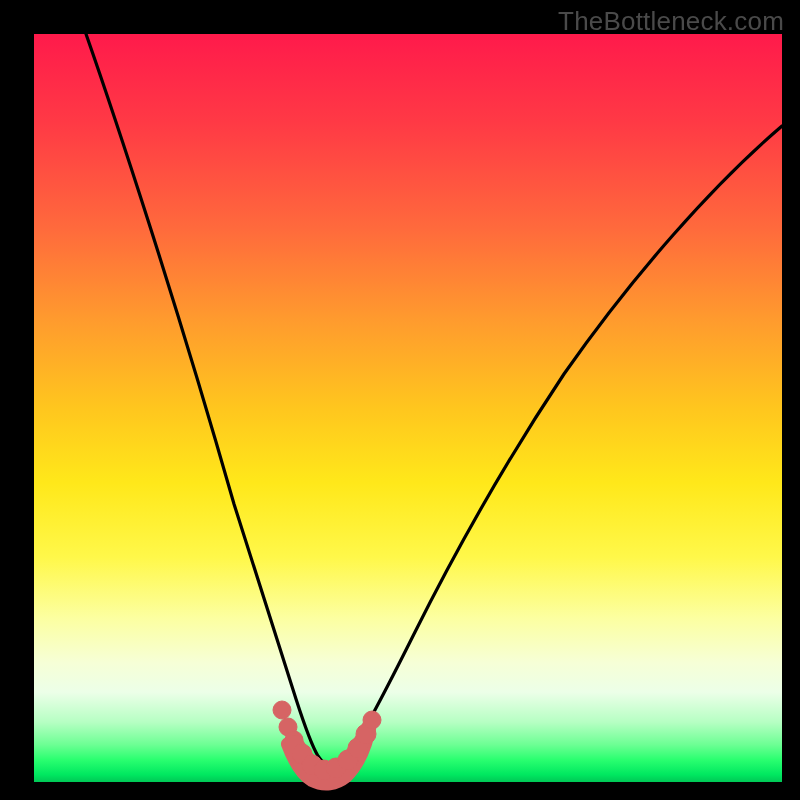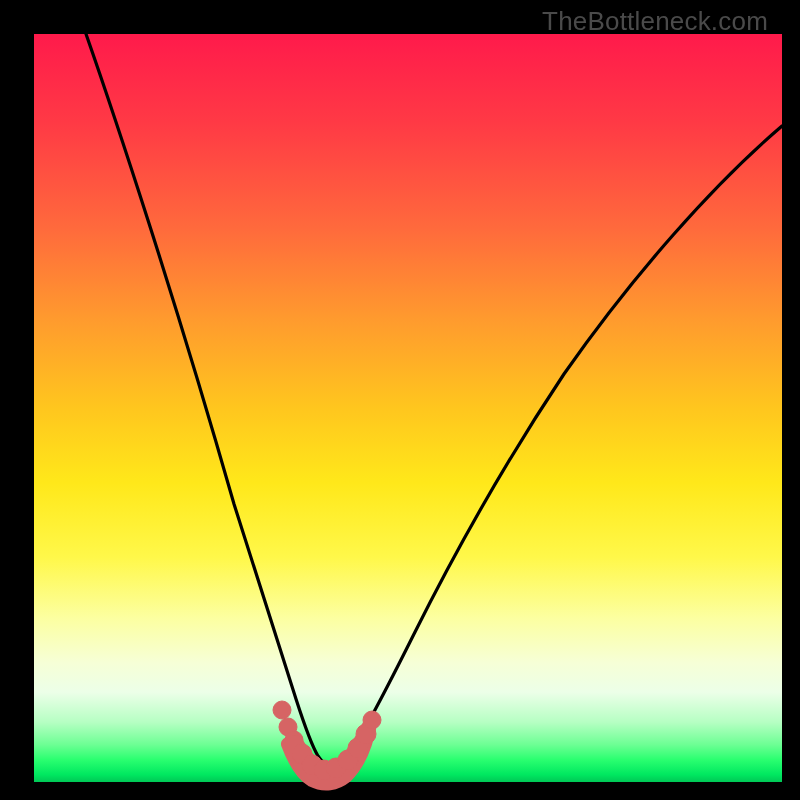--- a/index.html
+++ b/index.html
@@ -6,21 +6,21 @@
   html, body { width: 800px; height: 800px; background: #000; overflow: hidden; }
   .outer {
     width: 800px;
     height: 800px;
     background: #000;
     position: relative;
   }
   .watermark {
     position: absolute;
     top: 6px;
-    right: 32px;
+    right: 16px;
     color: #4a4a4a;
     font-family: Arial, Helvetica, sans-serif;
     font-size: 26px;
     font-weight: 500;
     letter-spacing: 0.2px;
     z-index: 10;
   }
   .plot {
     position: absolute;
     left: 34px;

